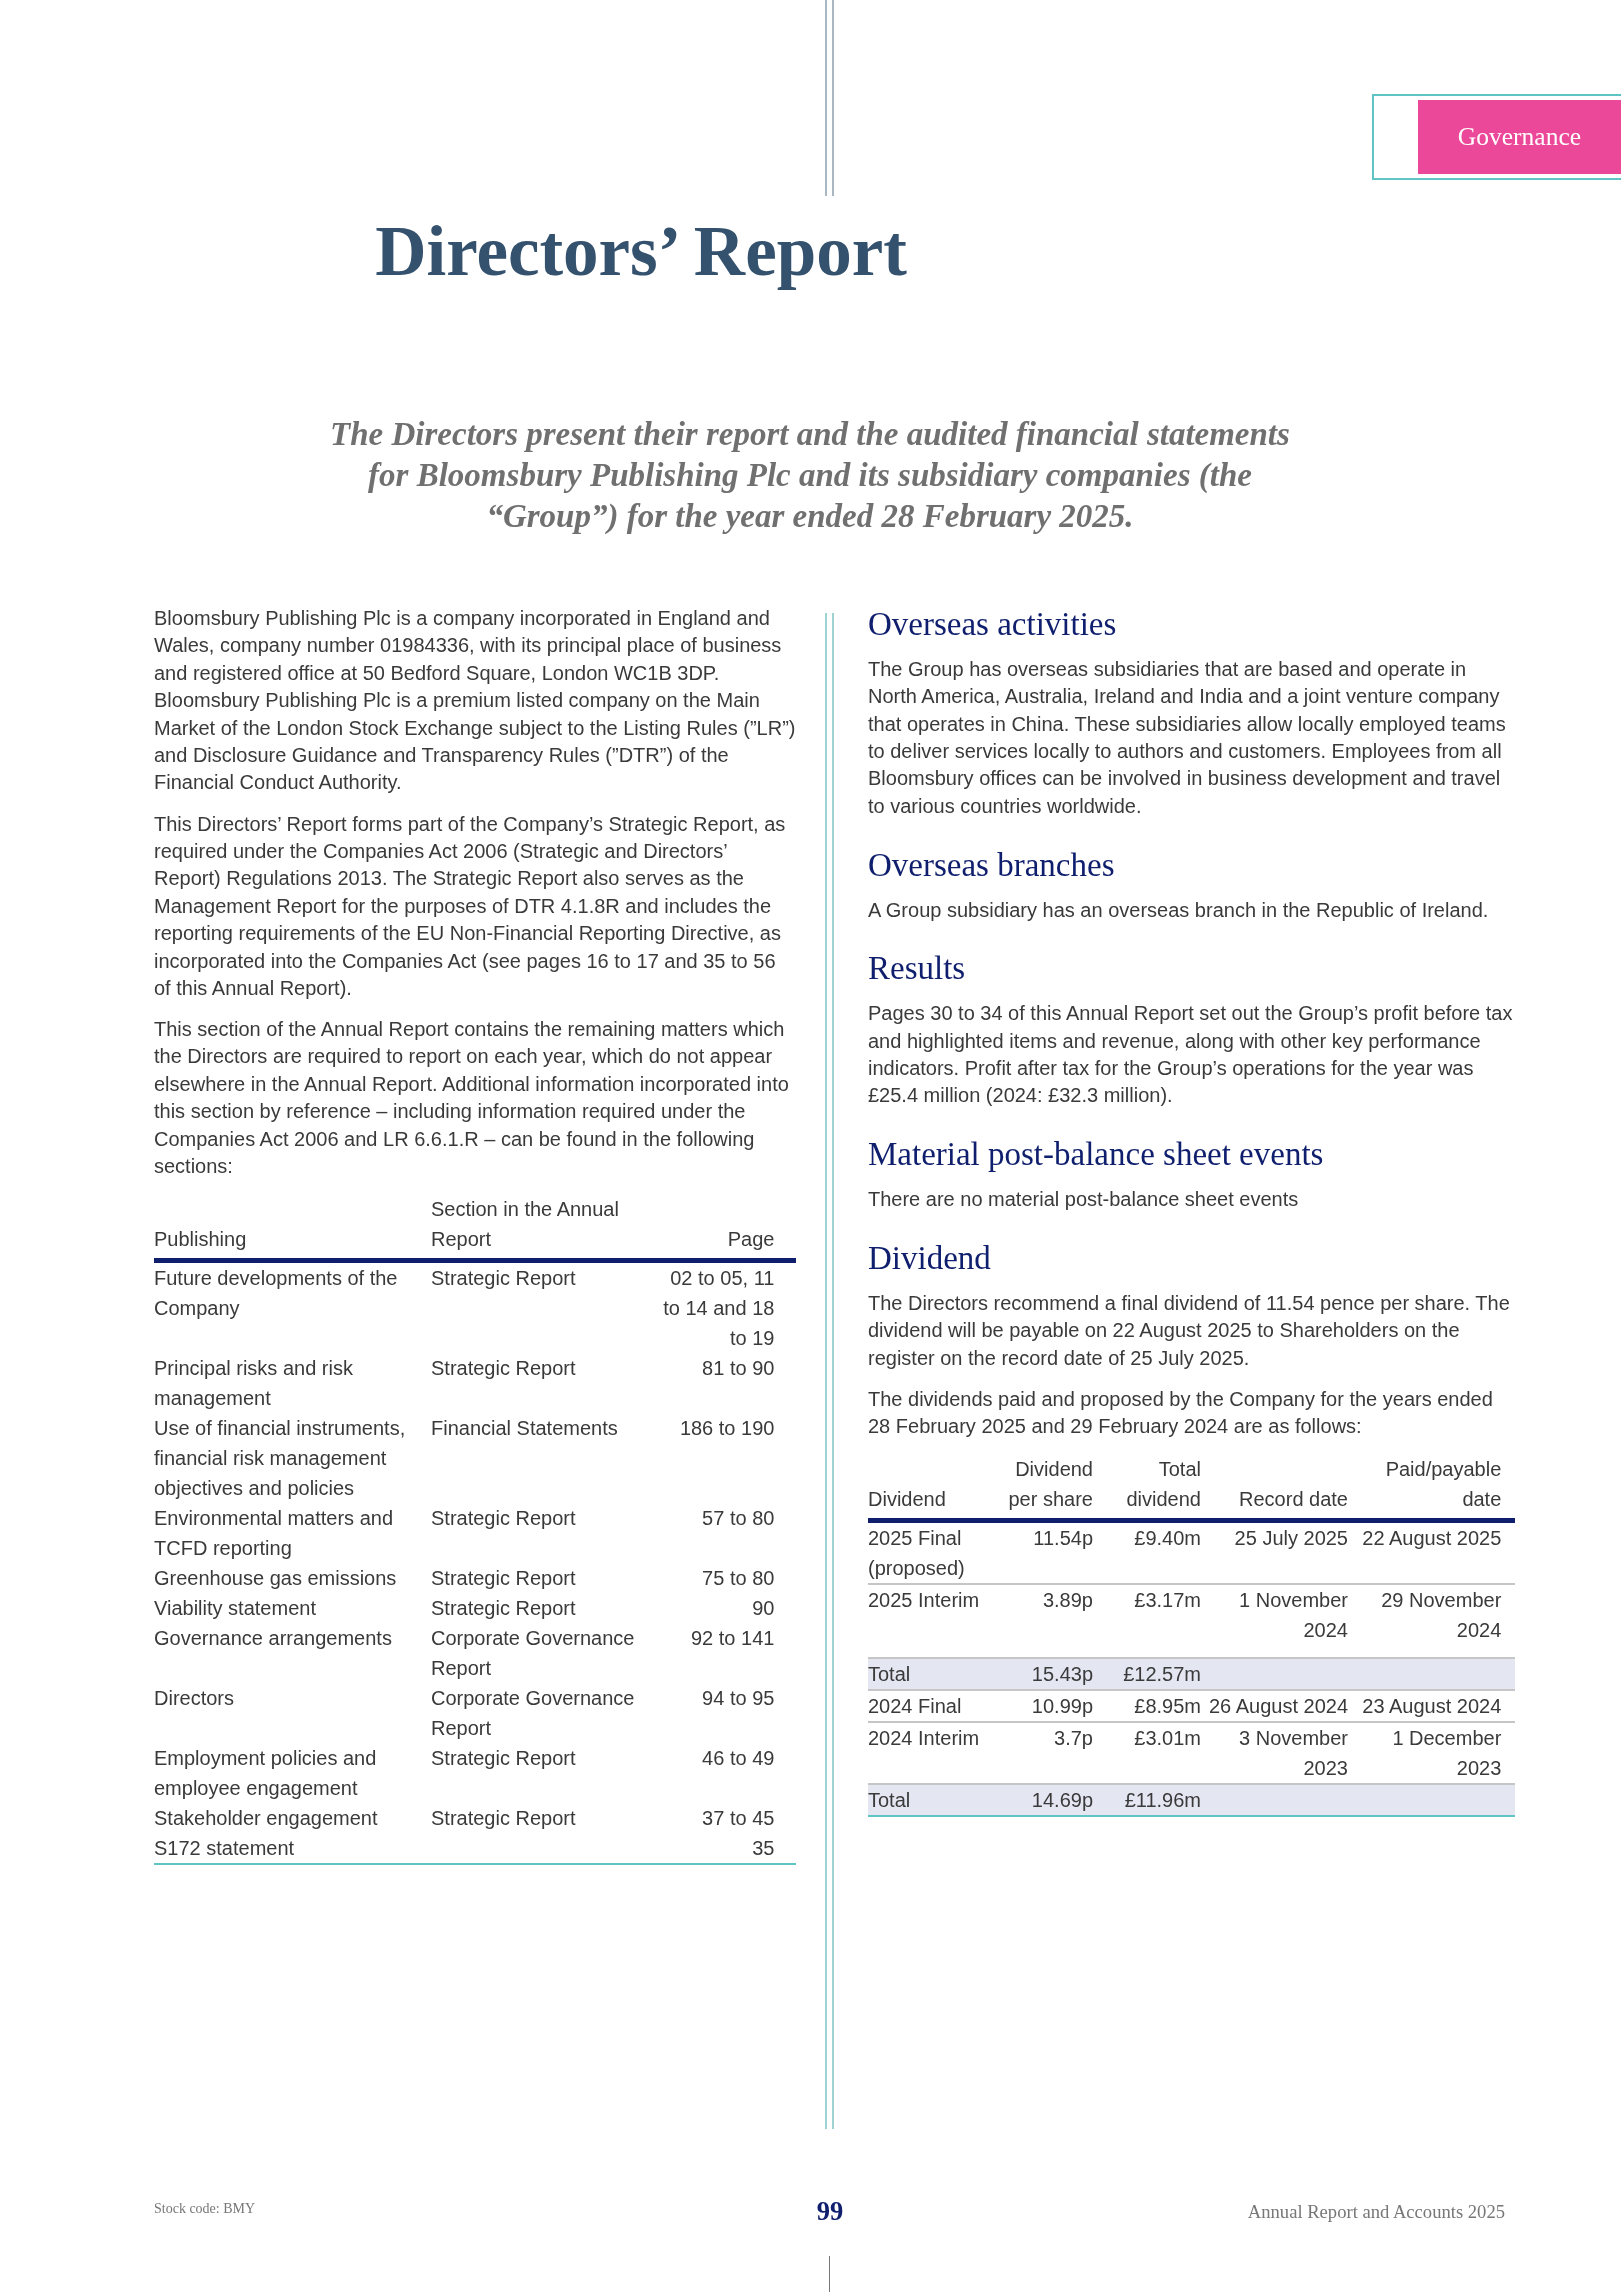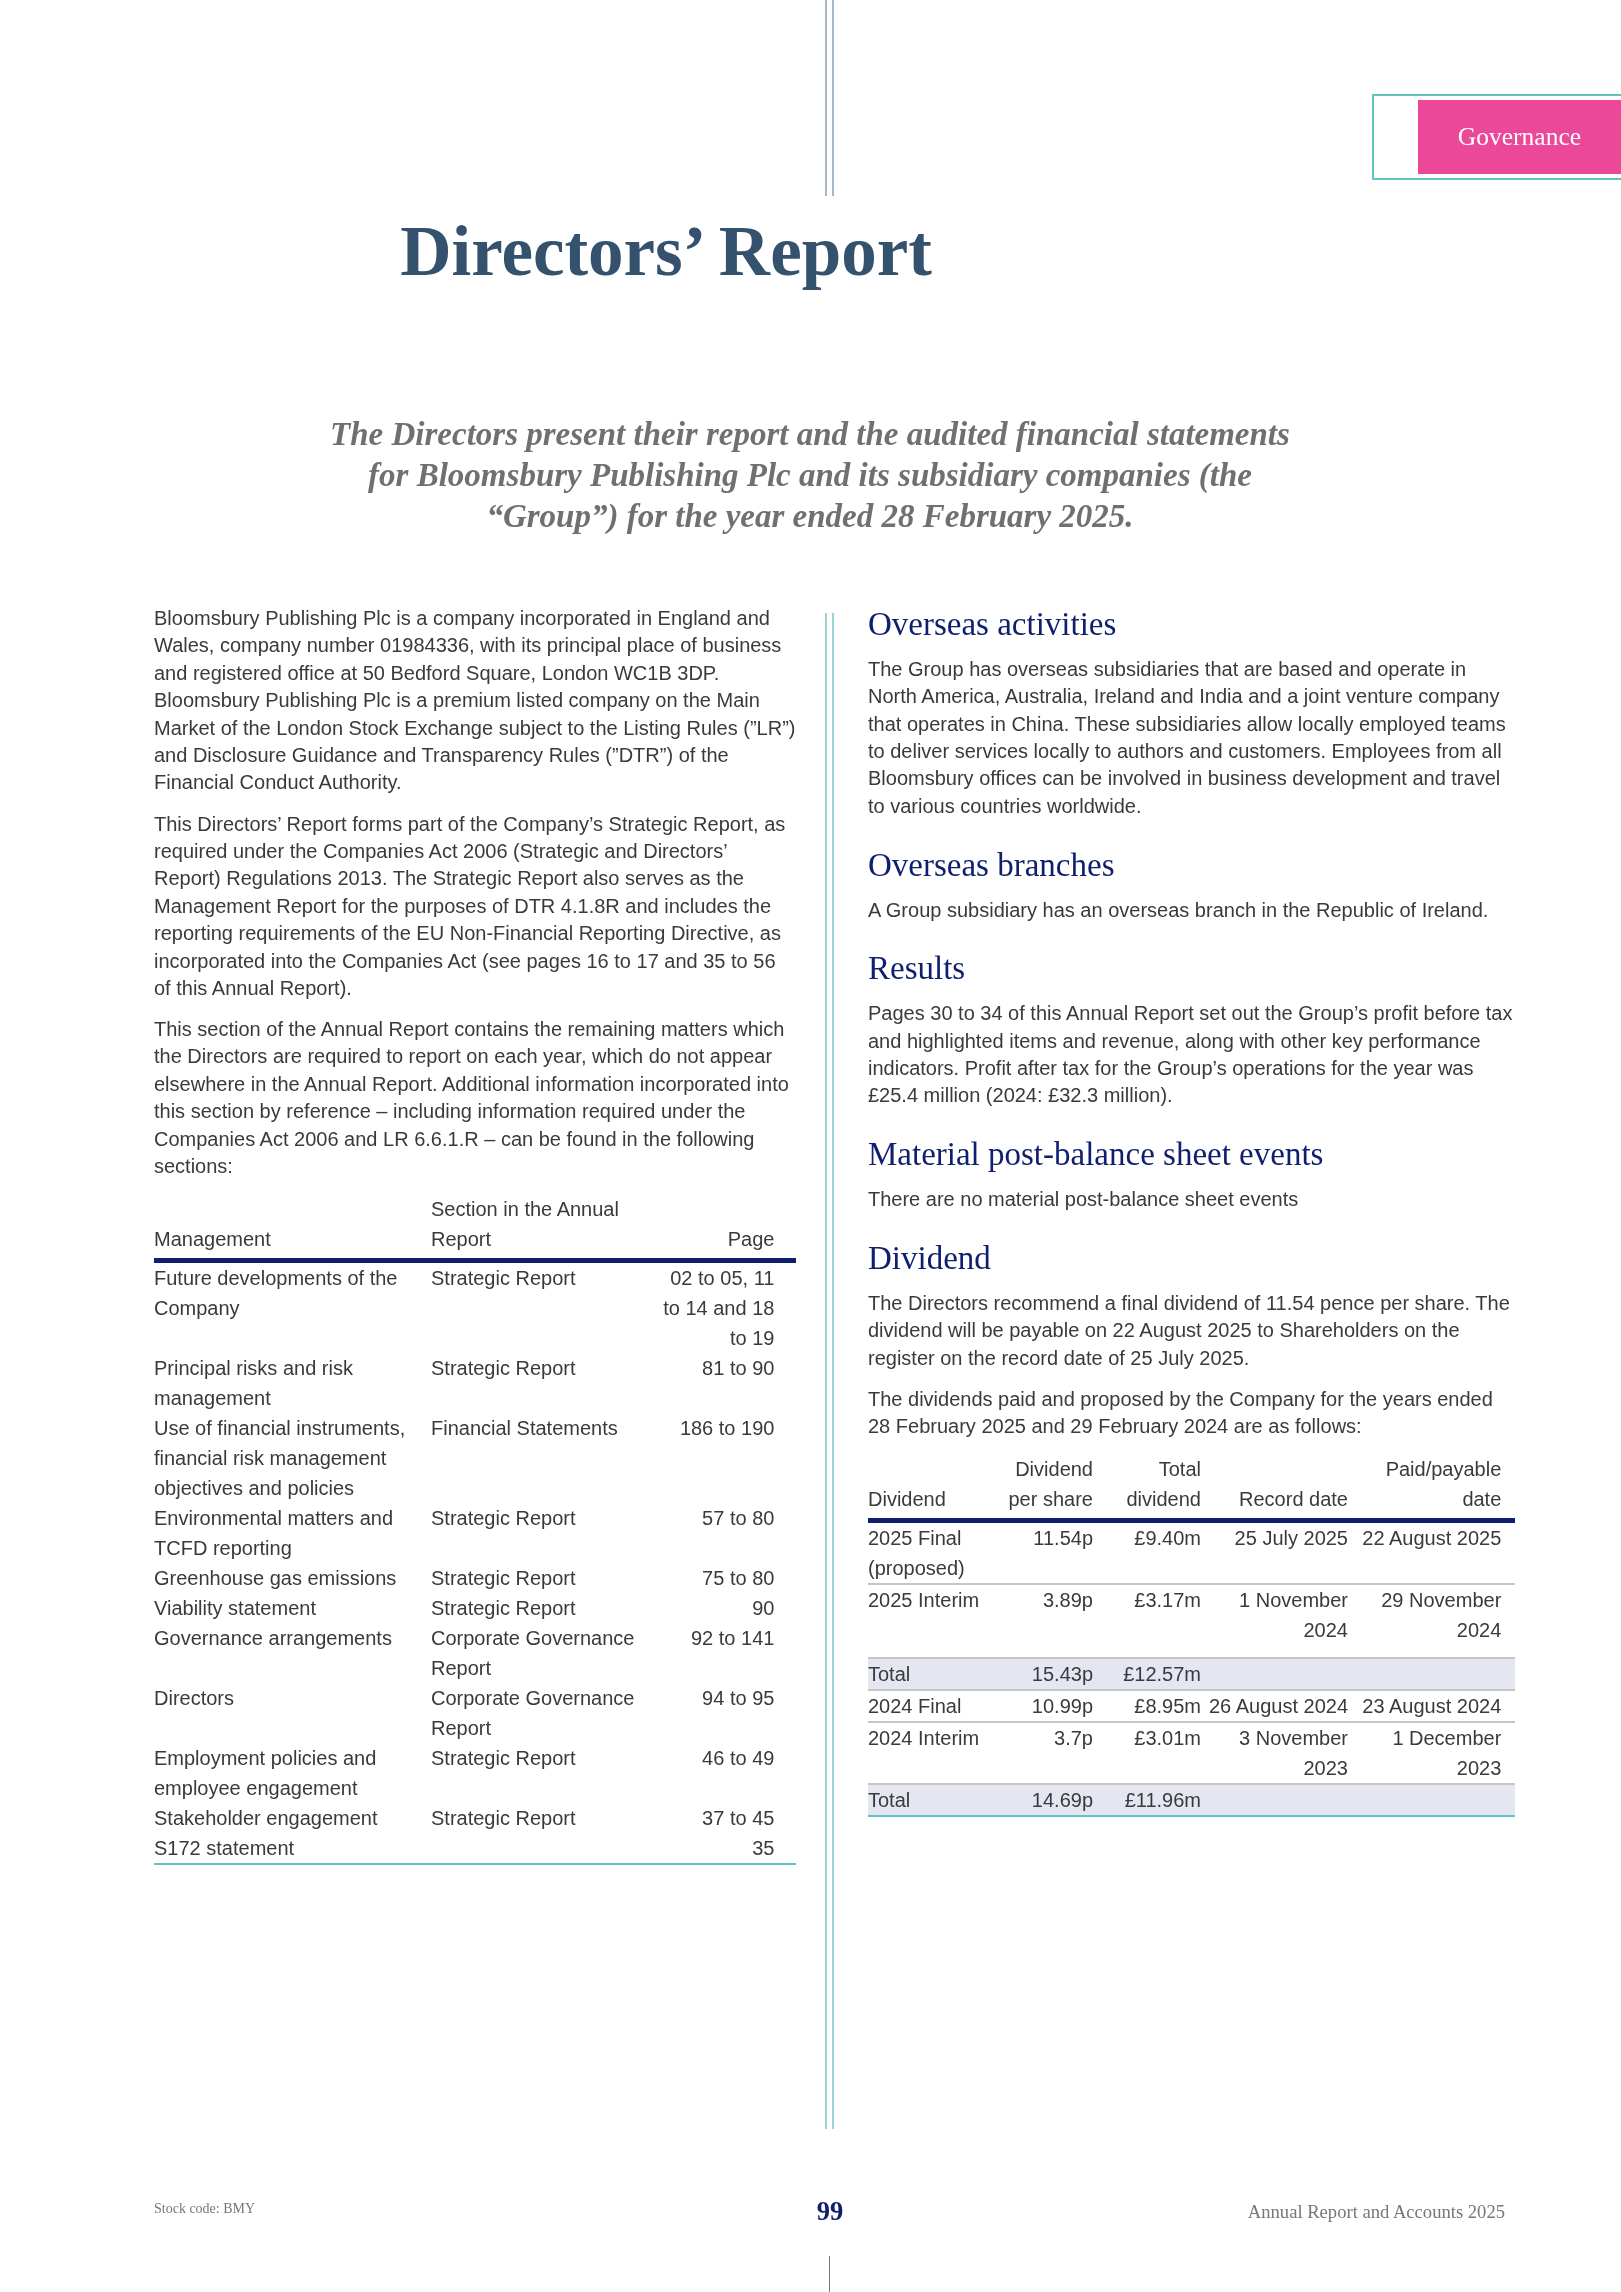--- a/index.html
+++ b/index.html
@@ -17,21 +17,21 @@
 
   .bottom-tick { position: absolute; left: 829px; top: 2256px; width: 1px; height: 36px; background: #777; }
 
   
   .section-tab { position: absolute; left: 1372px; top: 94px; width: 249px; height: 86px;
                  box-sizing: border-box; border: 2px solid #5ec4c4; border-right: none; padding: 3.9px 0 3.9px 3.9px; background: #fff; }
   .section-tab-inner { background: #ec4899; height: 100%; display: flex; align-items: center; justify-content: center;
                        color: #ffffff; font-family: "Liberation Serif", "DejaVu Serif", serif; font-size: 25.5px; margin-left: 40px; }
 
   .page-title { position: absolute; left: 0; width: 1282px; top: 211px; text-align: center;
-                font-family: "Liberation Serif", "DejaVu Serif", serif; font-weight: bold; font-size: 71px; color: #34516d; margin: 0; padding-left: 25px; }
+                font-family: "Liberation Serif", "DejaVu Serif", serif; font-weight: bold; font-size: 71px; color: #34516d; margin: 0; }
 
   .intro { position: absolute; left: 323px; width: 974px; top: 414px; text-align: center;
            font-family: "Liberation Serif", "DejaVu Serif", serif; font-style: italic; font-weight: bold;
            font-size: 33px; line-height: 41px; color: #707070; margin: 0; }
 
   .col-left { position: absolute; left: 154px; top: 605px; width: 642px; }
   .col-right { position: absolute; left: 868px; top: 605px; width: 647px; }
 
   p.body { font-size: 20px; line-height: 27.4px; margin: 0 0 13.7px 0; color: #3a3a3a; }
 
@@ -82,21 +82,21 @@
   <p class="body">This section of the Annual Report contains the remaining matters which the Directors are required to report on each year, which do not appear elsewhere in the Annual Report. Additional information incorporated into this section by reference – including information required under the Companies Act 2006 and LR 6.6.1.R – can be found in the following sections:</p>
 
   <table class="info-table">
     <colgroup>
         <col style="width:277px">
         <col style="width:227px">
         <col>
       </colgroup>
     <thead>
       <tr>
-        <th style="text-align:left">Management</th>
+        <th style="text-align:left">Publishing</th>
         <th style="text-align:left">Section in the Annual Report</th>
         <th class="num page">Page</th>
       </tr>
     </thead>
     <tbody>
       <tr>
         <td>Future developments of the Company</td>
         <td>Strategic Report</td>
         <td class="num page">02 to 05, 11 to 14 and 18 to 19</td>
       </tr>

